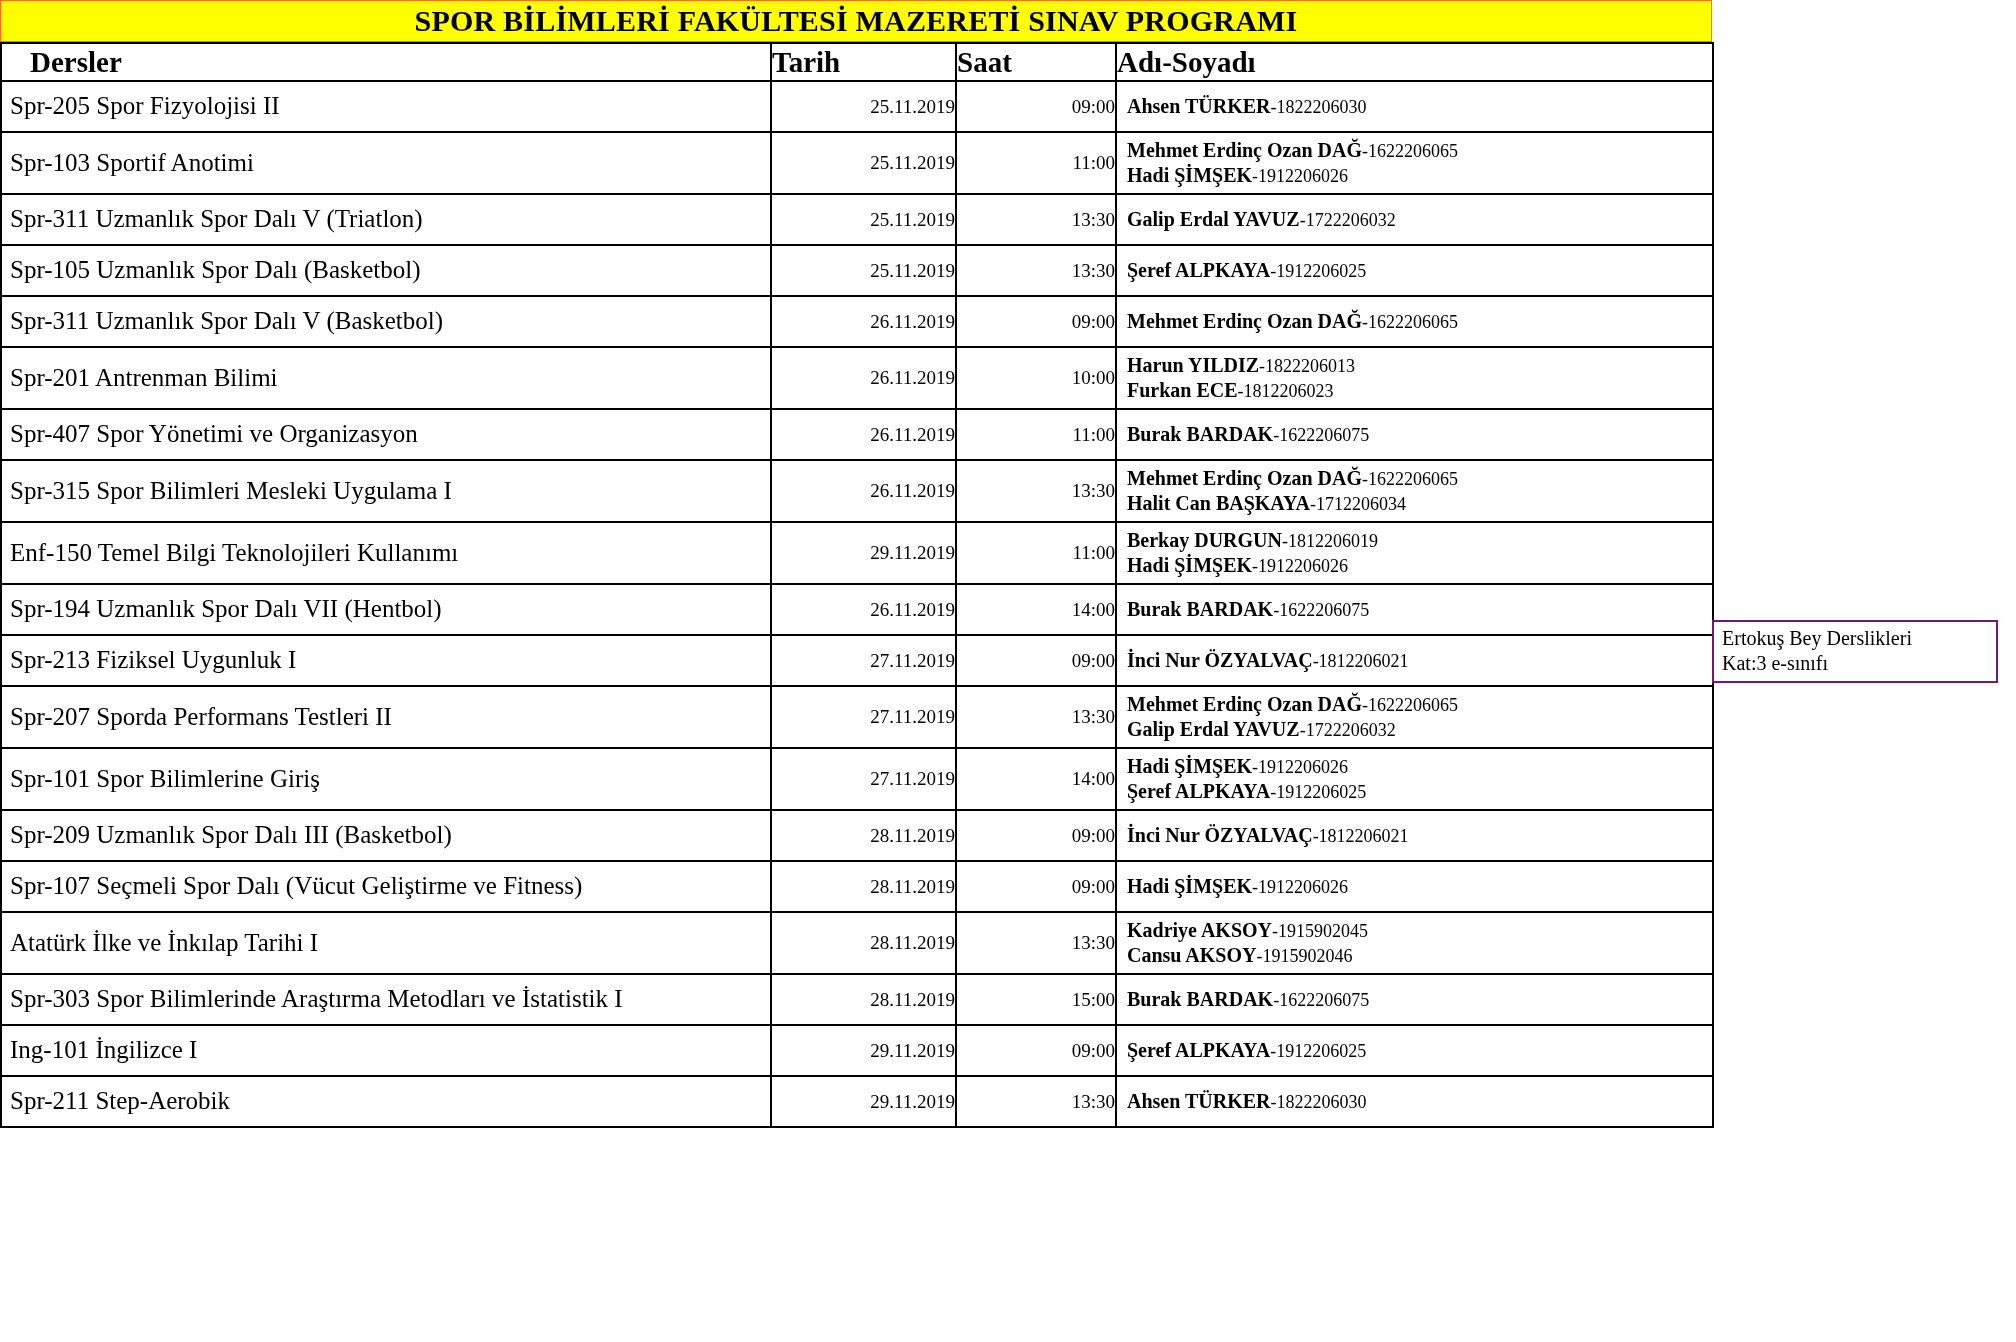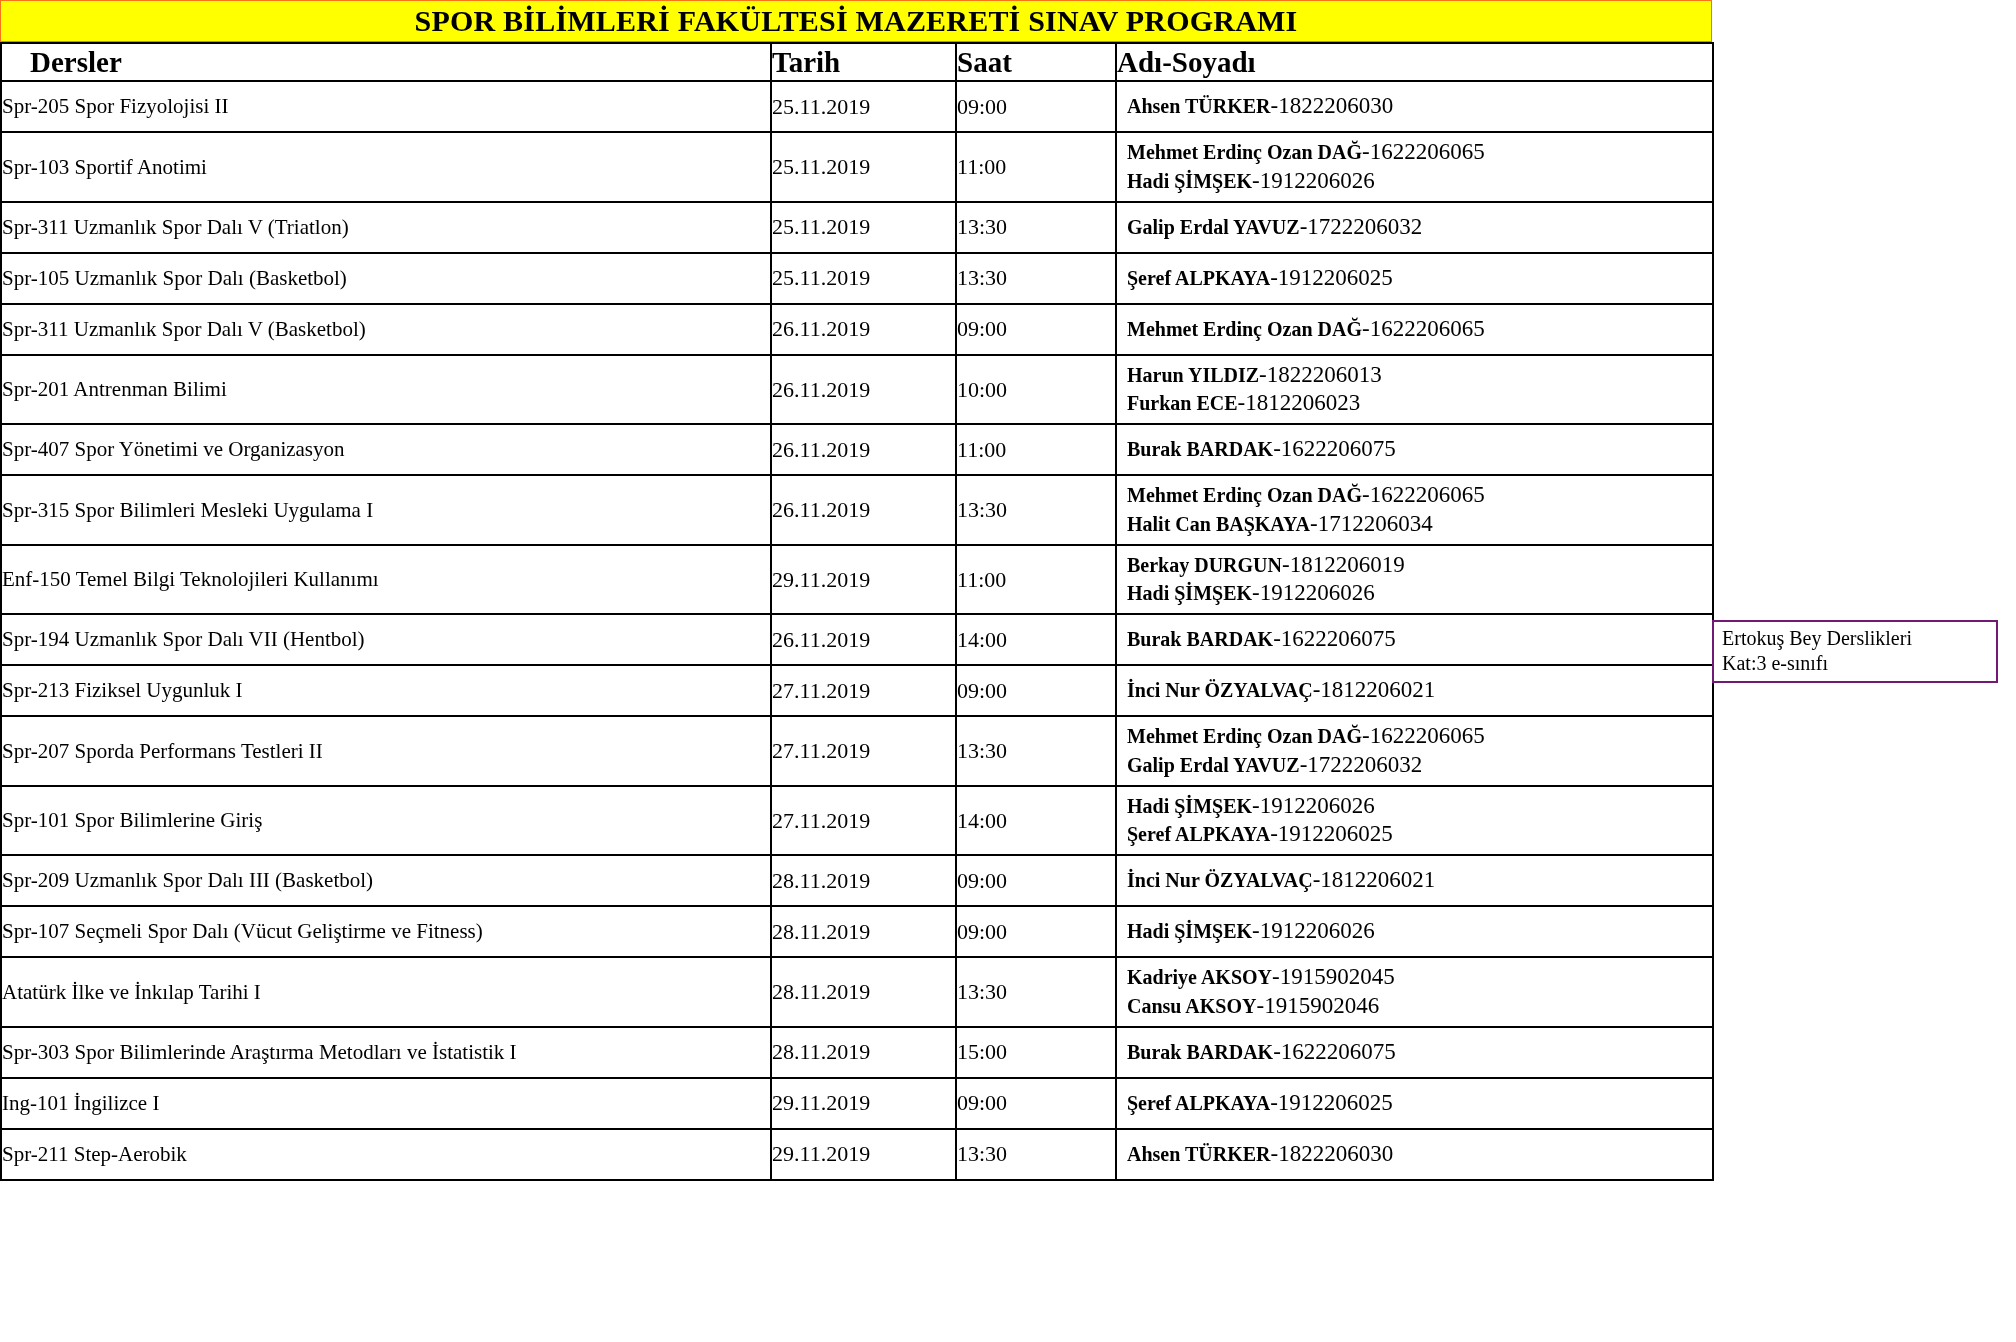--- a/index.html
+++ b/index.html
@@ -66,47 +66,47 @@
     font-size: 29px;
     font-weight: bold;
     text-align: left;
     font-family: "Liberation Serif", serif;
   }
   .main-table thead th.h-ders {
     text-align: left;
     padding-left: 28px;
   }
   td.ders {
-    font-size: 21px;
-    padding: 6px 4px 6px 0;
+    font-size: 25px;
+    padding: 6px 4px 6px 8px;
     text-align: left;
     line-height: 1.15;
     white-space: nowrap;
   }
   td.tarih, td.saat {
-    font-size: 22px;
-    text-align: left;
+    font-size: 19px;
+    text-align: right;
     line-height: 1.15;
   }
   td.ad {
     font-size: 20px;
     padding: 5px 4px 5px 10px;
     text-align: left;
     line-height: 1.25;
   }
   td.ad .person {
     white-space: nowrap;
   }
   td.ad .pname {
     font-weight: bold;
     font-size: 20px;
   }
   td.ad .pno {
     font-weight: normal;
-    font-size: 23px;
+    font-size: 18px;
   }
   tr.r {
     height: 51px;
   }
   
   .side-note {
     position: absolute;
     left: 1712px;
     top: 620px;
     width: 286px;

